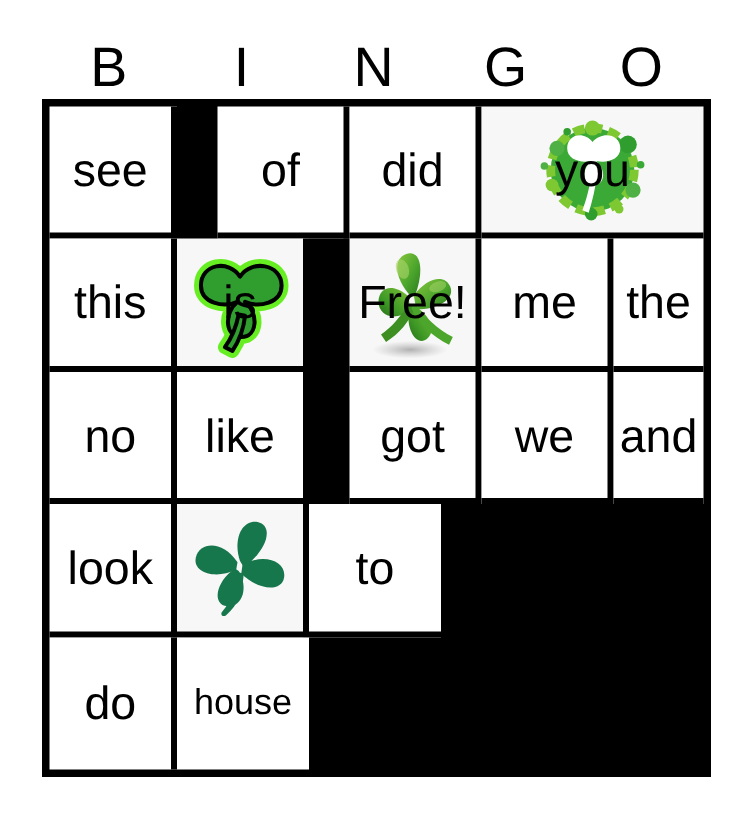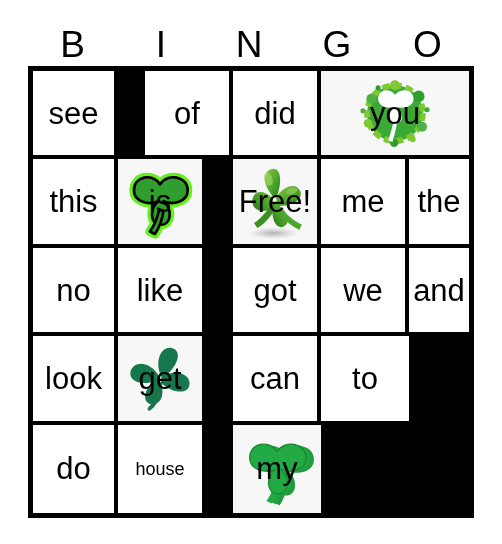--- a/index.html
+++ b/index.html
@@ -91,21 +91,21 @@
   .cell-label {
     position: relative;
     z-index: 3;
     font-size: 31px;
     line-height: 1;
     color: #000000;
     white-space: nowrap;
     font-weight: 400;
     text-align: center;
   }
-  .cell-label.small { font-size: 18px; }
+  .cell-label.small { font-size: 24px; }
 
   .art {
     position: absolute;
     left: 0;
     top: 0;
     width: 100%;
     height: 100%;
     z-index: 1;
     pointer-events: none;
   }
@@ -249,55 +249,29 @@
           <svg viewBox="0 0 100 100" preserveAspectRatio="xMidYMid meet" aria-hidden="true">
             <g fill="#17774c">
               <path d="M48 46 C36 28 18 30 15 42 C12 54 30 60 47 52 Z"></path>
               <path d="M50 45 C44 27 52 12 64 14 C77 17 72 36 53 50 Z"></path>
               <path d="M52 48 C70 38 87 46 85 58 C83 70 64 68 51 55 Z"></path>
               <path d="M49 53 C57 66 52 82 40 81 C28 80 30 62 46 51 Z"></path>
               <path d="M48 54 C47 66 44 76 36 85 C34 87 36 90 39 88 C49 80 52 68 53 55 Z"></path>
             </g>
           </svg>
         </span>
-        <span class="cell-label">get</span>
-      </div>
-      <div class="cell cw-2">
-        <span class="cell-label">can</span>
       </div>
       <div class="cell cw-3">
         <span class="cell-label">to</span>
       </div>
     </div>
 
     <div class="grid-row">
       <div class="cell cw-0">
         <span class="cell-label">do</span>
       </div>
       <div class="cell cw-1">
         <span class="cell-label small">house</span>
       </div>
-      <div class="cell cw-2 has-art">
-        <span class="art">
-          <svg viewBox="0 0 100 100" preserveAspectRatio="xMidYMid meet" aria-hidden="true">
-            <g>
-              <g transform="translate(9,2)" fill="#1f9b3e">
-                <path d="M50 30 C41 16 19 20 19 37 C19 51 37 55 48 50 C37 59 38 78 51 78 C64 78 65 59 54 50 C65 55 83 51 83 37 C83 20 59 16 50 30 Z"></path>
-                <path d="M49 58 C47 69 44 78 38 86 L44 89 C50 80 53 70 54 59 Z"></path>
-              </g>
-              <g transform="translate(5,1)" fill="#20a341">
-                <path d="M50 30 C41 16 19 20 19 37 C19 51 37 55 48 50 C37 59 38 78 51 78 C64 78 65 59 54 50 C65 55 83 51 83 37 C83 20 59 16 50 30 Z"></path>
-                <path d="M49 58 C47 69 44 78 38 86 L44 89 C50 80 53 70 54 59 Z"></path>
-              </g>
-              <g fill="#22aa44">
-                <path d="M50 30 C41 16 19 20 19 37 C19 51 37 55 48 50 C37 59 38 78 51 78 C64 78 65 59 54 50 C65 55 83 51 83 37 C83 20 59 16 50 30 Z"></path>
-                <path d="M49 58 C47 69 44 78 38 86 L44 89 C50 80 53 70 54 59 Z"></path>
-              </g>
-              <path d="M50 30 C41 16 19 20 19 37 C19 51 37 55 48 50 C37 59 38 78 51 78 C64 78 65 59 54 50 C65 55 83 51 83 37 C83 20 59 16 50 30 Z" fill="none" stroke="#1b8a37" stroke-width="1.6"></path>
-            </g>
-          </svg>
-        </span>
-        <span class="cell-label">my</span>
-      </div>
     </div>
 
   </div>
 </div>
 
 </body></html>

